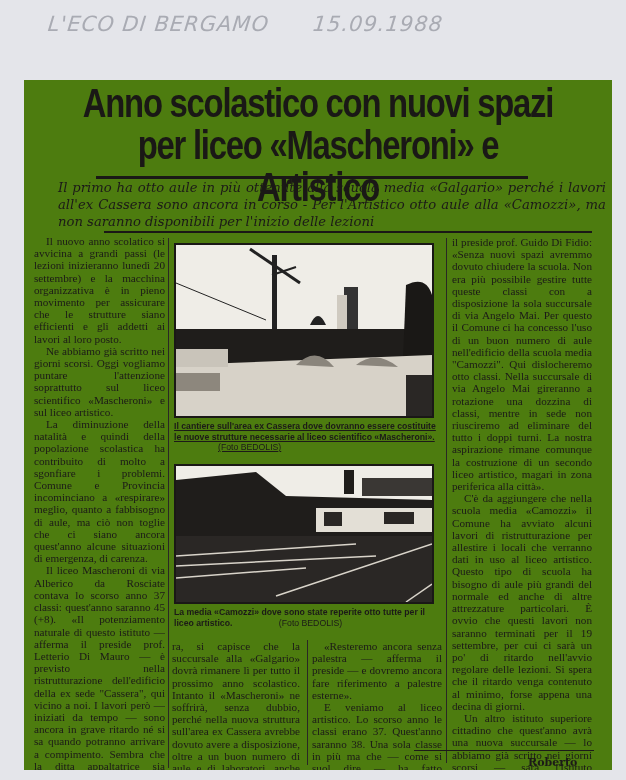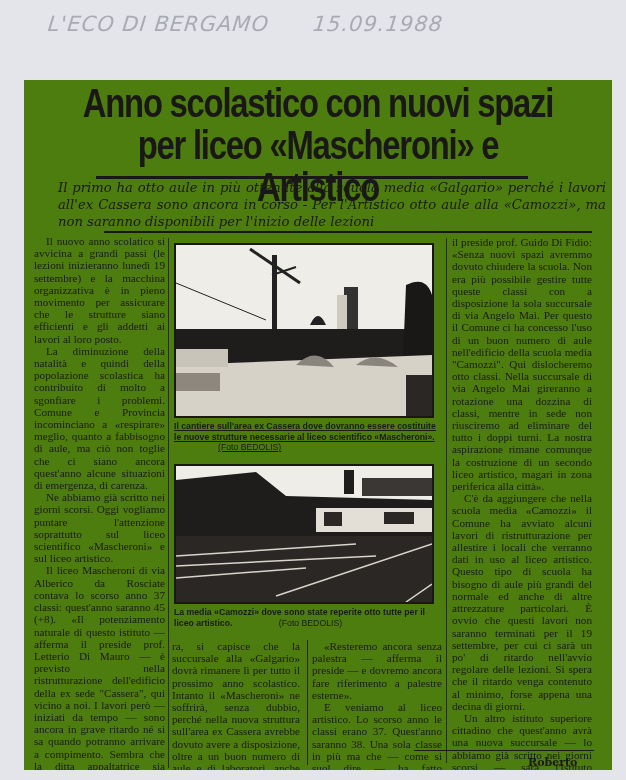--- a/index.html
+++ b/index.html
@@ -100,23 +100,23 @@
   <div class="headline">
     <div>Anno scolastico con nuovi spazi</div>
     <div>per liceo «Mascheroni» e Artistico</div>
   </div>
   <div class="headline-rule"></div>
 
   <div class="subhead">Il primo ha otto aule in più ottenute alla scuola media «Galgario» perché i lavori all'ex Cassera sono ancora in corso - Per l'Artistico otto aule alla «Camozzi», ma non saranno disponibili per l'inizio delle lezioni</div>
   <div class="subhead-rule"></div>
 
   <div class="col col1">
-    <p>Il nuovo anno scolatico si avvicina a grandi passi (le lezioni inizieranno lunedì 19 settembre) e la macchina organizzativa è in pieno movimento per assicurare che le strutture siano efficienti e gli addetti ai lavori al loro posto.</p>
+    <p>Il nuovo anno scolatico si avvicina a grandi passi (le lezioni inizieranno lunedì 20 settembre) e la macchina organizzativa è in pieno movimento per assicurare che le strutture siano efficienti e gli addetti ai lavori al loro posto.</p>
+    <p>Ne abbiamo già scritto nei giorni scorsi. Oggi vogliamo puntare l'attenzione soprattutto sul liceo scientifico «Mascheroni» e sul liceo artistico.</p>
     <p>La diminuzione della natalità e quindi della popolazione scolastica ha contribuito di molto a sgonfiare i problemi. Comune e Provincia incominciano a «respirare» meglio, quanto a fabbisogno di aule, ma ciò non toglie che ci siano ancora quest'anno alcune situazioni di emergenza, di carenza.</p>
-    <p>Ne abbiamo già scritto nei giorni scorsi. Oggi vogliamo puntare l'attenzione soprattutto sul liceo scientifico «Mascheroni» e sul liceo artistico.</p>
     <p><span>Il liceo Mascheroni di via Alberico da Rosciate contava lo scorso anno 37 classi: quest'anno saranno 45 (+8).</span> <span class="it">«Il potenziamento naturale di questo istituto</span> <span>— afferma il preside prof. Letterio Di Mauro —</span> <span class="it">è previsto nella ristrutturazione dell'edificio della ex sede "Cassera", qui vicino a noi. I lavori però — iniziati da tempo — sono ancora in grave ritardo né si sa quando potranno arrivare a compimento. Sembra che la ditta appaltatrice sia inadempiente. Per questo abbiamo dovuto trovare un'altra soluzione. L'amministrazione comunale ci è venuta incontro e ci presta otto aule alla scuola media "Galgario", dove si stanno effettuando alcuni piccoli lavori di adattamento. Qui funzionerà la nostra succursale».</span></p>
 
   </div>
   <div class="vrule" style="left:144px; top:158px; height:530px;"></div>
 
   <div class="photo photo1">
     <svg width="256" height="171" viewBox="0 0 256 171">
       <rect width="256" height="171" fill="#efede7"></rect>
       <path d="M0 38 L90 75" stroke="#222" stroke-width="1"></path>
       <rect x="96" y="10" width="5" height="90" fill="#222"></rect>

